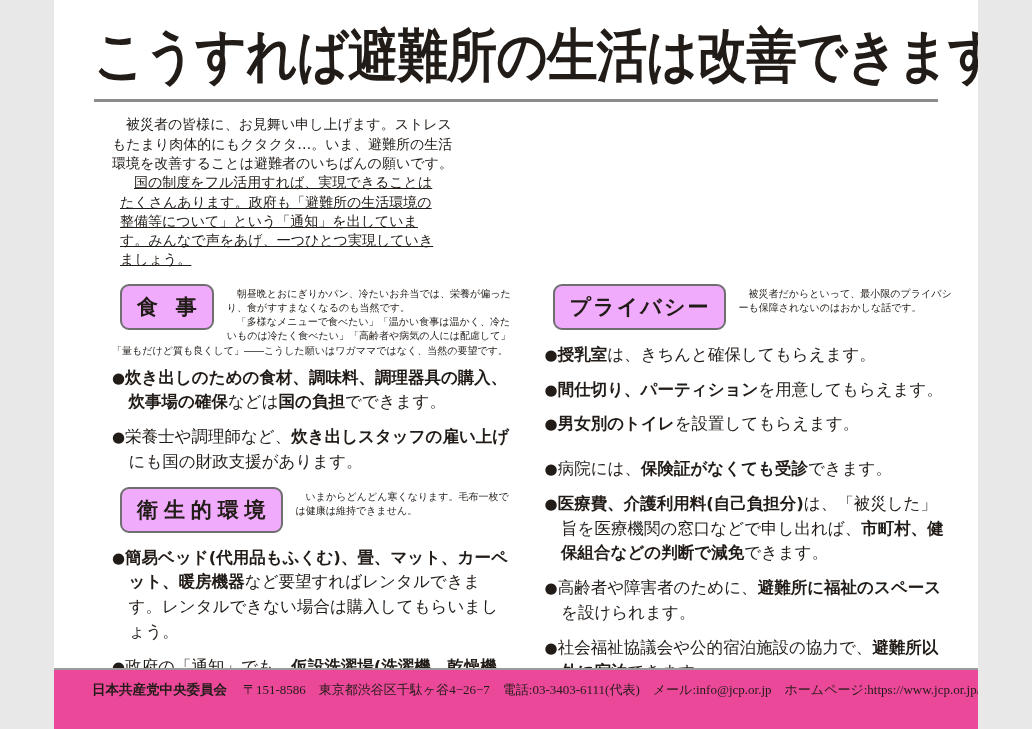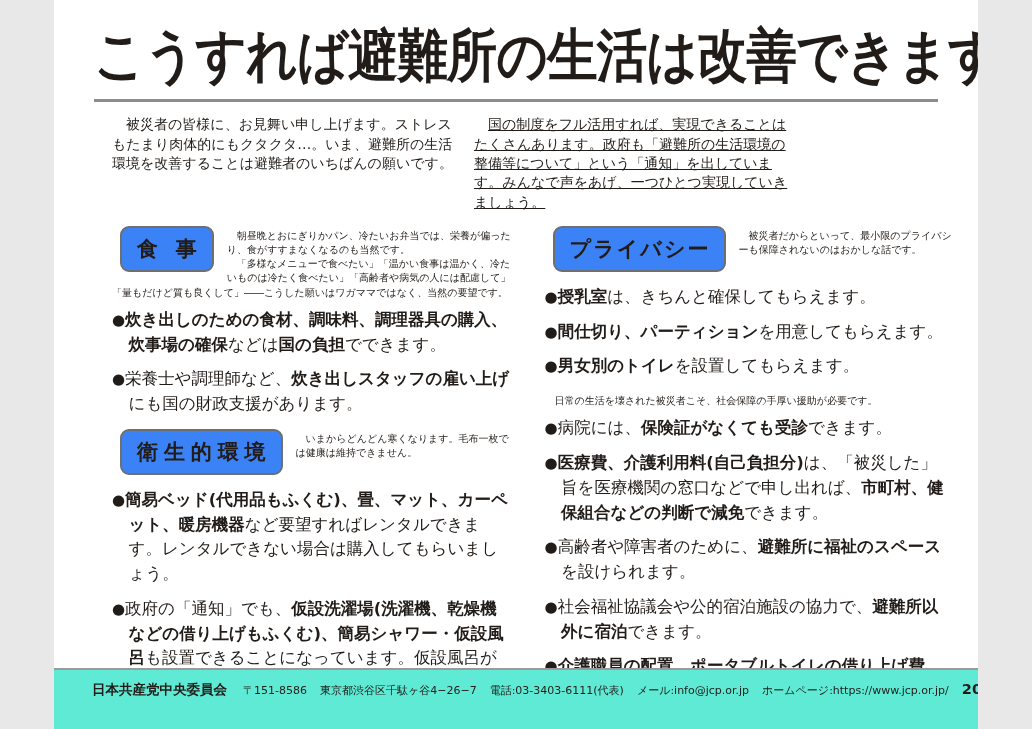--- a/index.html
+++ b/index.html
@@ -19,21 +19,21 @@
     font-size:57px;
     font-weight:900;
     line-height:1.25;
     white-space:nowrap;
     letter-spacing:-1px;
     transform:scaleX(0.885);
     transform-origin:left center;
   }
   .title-rule{height:3px;background:#8c8c8c;margin:8px 40px 0 40px;}
   
-  .intro-row{display:flex;align-items:flex-start;margin:13px 32px 0 58px;}
+  .intro-row{display:flex;align-items:flex-start;margin:13px 32px 0 58px;flex-direction:column;}
   .intro{font-size:14px;line-height:1.38;margin:0;text-indent:1em;}
   .intro-left{width:354px;}
   .intro-right{width:324px;margin-left:8px;text-decoration:underline;}
   .badge{
     margin-left:auto;margin-top:2px;
     width:206px;height:45px;border-radius:23px;
     background:#8c8c8c;color:#ffffff;
     display:flex;align-items:center;justify-content:center;
     font-size:27px;font-weight:900;letter-spacing:2px;
   }
@@ -42,44 +42,44 @@
   .col-left{width:452px;}
   .col-right{width:462px;}
   
   .section{margin-bottom:12px;}
   .sec-box{
     float:left;
     border:2.5px solid #6f6f6f;
     border-radius:9px;
     padding:7px 15px;
     margin:0 13px 5px 8px;
-    background:#3b82f6;
+    background:#f0abfc;
   }
   .sec-label{font-size:21px;font-weight:800;display:inline-block;}
   .sec-food .sec-label{letter-spacing:0.85em;margin-right:-0.85em;}
   .sec-hygiene .sec-label{letter-spacing:0.28em;margin-right:-0.28em;}
   .sec-privacy .sec-label{letter-spacing:0.1em;margin-right:-0.1em;}
   .sec-medical .sec-label{letter-spacing:0;}
   .lead{font-size:10px;line-height:1.42;padding-top:3px;}
   .lead p{margin:0;text-indent:1em;}
   .bullets{clear:both;padding-top:8px;}
   .bullet{
     font-size:16.5px;line-height:1.5;
     margin:0 0 10px 0;
     padding-left:1em;text-indent:-1em;
     font-weight:400;
   }
   .bullet b{font-weight:800;}
   .bullet .marker{font-size:15px;}
   
-  .footer{position:absolute;left:0;right:0;bottom:0;height:61px;background:#5eead4;}
+  .footer{position:absolute;left:0;right:0;bottom:0;height:61px;background:#ec4899;}
   .footer-rule{height:2px;background:#9a9a9a;}
   .footer-row{display:flex;align-items:baseline;padding:10px 34px 0 38px;}
   .footer-org{font-size:13.5px;font-weight:800;margin-right:16px;white-space:nowrap;}
-  .footer-item{font-size:11px;margin-right:13px;white-space:nowrap;}
+  .footer-item{font-size:13px;margin-right:13px;white-space:nowrap;font-family:Liberation Serif, serif;}
   .footer-issue{margin-left:auto;font-size:14.5px;font-weight:800;white-space:nowrap;}
 </style>
 </head>
 <body>
 
 <div class="page">
 
   <div class="title-wrap">
     <h1 class="title">こうすれば避難所の生活は改善できます</h1>
   </div>
@@ -131,23 +131,20 @@
             <p>被災者だからといって、最小限のプライバシーも保障されないのはおかしな話です。</p>
           </div>
         <div class="bullets">
             <div class="bullet"><span class="marker">●</span><b>授乳室</b><span>は、きちんと確保してもらえます。</span></div>
             <div class="bullet"><span class="marker">●</span><b>間仕切り、パーティション</b><span>を用意してもらえます。</span></div>
             <div class="bullet"><span class="marker">●</span><b>男女別のトイレ</b><span>を設置してもらえます。</span></div>
           </div>
       </section>
 
       <section class="section sec-medical">
-        <div class="lead">
-            <p>日常の生活を壊された被災者こそ、社会保障の手厚い援助が必要です。</p>
-          </div>
         <div class="bullets">
             <div class="bullet"><span class="marker">●</span><span>病院には、</span><b>保険証がなくても受診</b><span>できます。</span></div>
             <div class="bullet"><span class="marker">●</span><b>医療費、介護利用料(自己負担分)</b><span>は、「被災した」旨を医療機関の窓口などで申し出れば、</span><b>市町村、健保組合などの判断で減免</b><span>できます。</span></div>
             <div class="bullet"><span class="marker">●</span><span>高齢者や障害者のために、</span><b>避難所に福祉のスペース</b><span>を設けられます。</span></div>
             <div class="bullet"><span class="marker">●</span><span>社会福祉協議会や公的宿泊施設の協力で、</span><b>避難所以外に宿泊</b><span>できます。</span></div>
             <div class="bullet"><span class="marker">●</span><b>介護職員の配置、ポータブルトイレの借り上げ費用、紙おむつやストーマ</b></div>
           </div>
       </section>
 
     </div>

